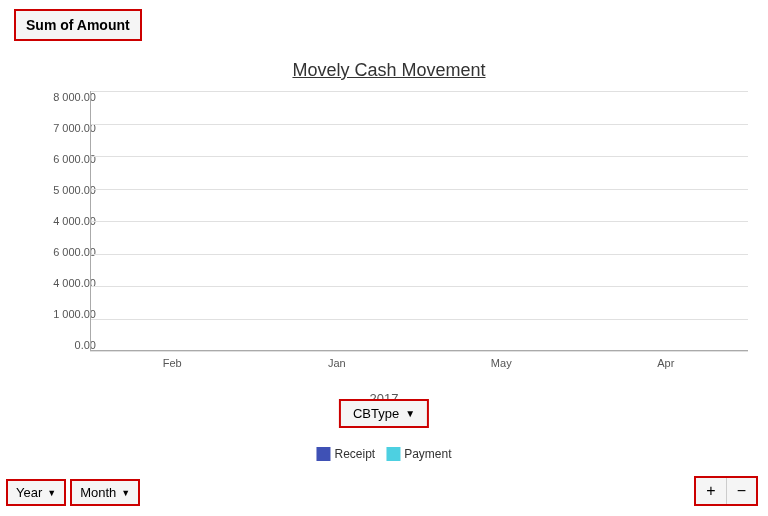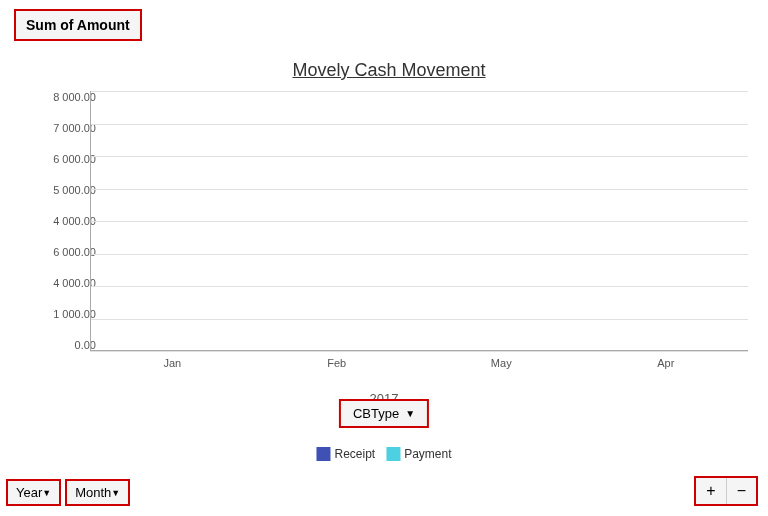--- a/index.html
+++ b/index.html
@@ -186,20 +186,21 @@
     }
 
     .control-btn {
       border: 2px solid #cc0000;
       background: #f5f5f5;
       padding: 4px 8px;
       font-size: 13px;
       cursor: pointer;
       display: flex;
       align-items: center;
+      gap: 5px;
     }
 
     .dropdown-arrow-sm {
       font-size: 9px;
     }
 
     
     #zoom-buttons {
       position: absolute;
       bottom: 10px;
@@ -294,22 +295,22 @@
           <div class="bar bar-receipt" style="height: 25%;"></div>
           <div class="bar bar-payment" style="height: 21%;"></div>
         </div>
         <div class="bar-group">
           <div class="bar bar-receipt" style="height: 64%;"></div>
           <div class="bar bar-payment" style="height: 93%;"></div>
         </div>
       </div>
 
     <div id="x-axis">
-    <div class="x-label">Jan</div>
-        <div class="x-label">Feb</div>
+    <div class="x-label">Feb</div>
+        <div class="x-label">Jan</div>
         <div class="x-label">May</div>
         <div class="x-label">Apr</div>
       </div>
   </div>
 </div>
 
 <div id="year-label">2017</div>
 
 <div id="cbtype-area">
   <button id="cbtype-btn">

